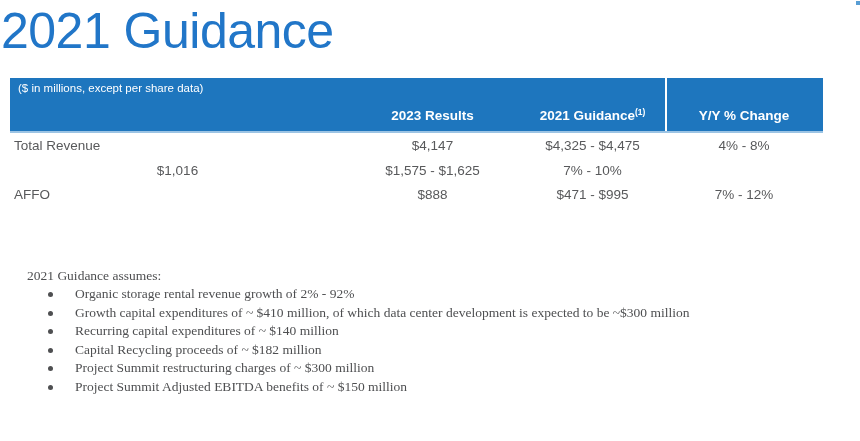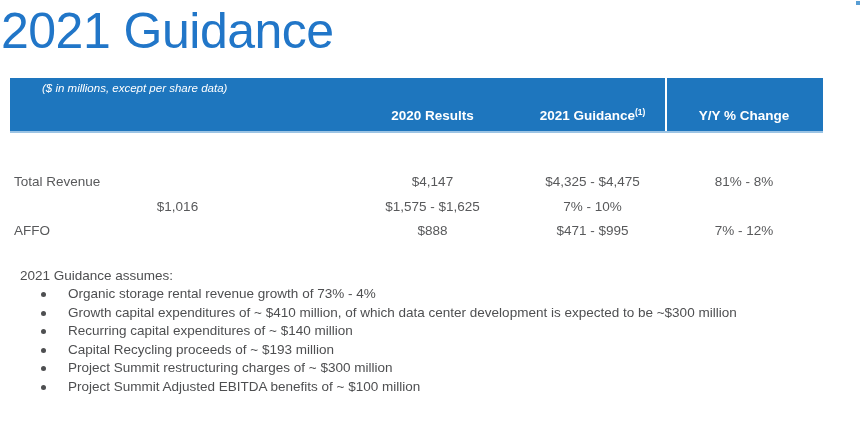--- a/index.html
+++ b/index.html
@@ -25,45 +25,45 @@
   }
 
   
   .table-wrap{position:absolute;left:10px;top:78px;width:813px;}
   .thead{
     position:relative;height:55px;background:#1E76BE;
     border-bottom:2px solid #9cc4e4;box-sizing:border-box;
   }
   .units-note{
     position:absolute;left:8px;top:4px;
-    font-size:11.5px;font-style:italic;color:#ffffff;margin-left:24px;
+    font-size:11.5px;color:#ffffff;
   }
   .col-divider{
     position:absolute;left:655px;top:0;width:2px;height:100%;background:#ffffff;
   }
   .hrow,.trow{
     display:grid;
     grid-template-columns:335px 175px 145px 1fr;
   }
   .hrow{
     position:absolute;left:0;bottom:0;width:100%;
     height:28px;line-height:26px;
   }
   .hrow .hc{
     text-align:center;font-size:13.5px;font-weight:bold;color:#ffffff;
     white-space:nowrap;
   }
   .hrow sup{font-size:8.5px;vertical-align:super;line-height:0;}
-  .tbody{padding-top:1px;margin-top:36px;}
+  .tbody{padding-top:1px;}
   .trow{height:24.6px;line-height:24.6px;font-size:13.5px;color:#58595B;}
   .trow .cell{text-align:center;white-space:nowrap;}
   .trow .cell.rowlabel{text-align:left;padding-left:4px;}
 
   
-  .assumptions{position:absolute;left:20px;top:266px;width:830px;color:#4E4F51;}
+  .assumptions{position:absolute;left:27px;top:266px;width:830px;color:#4E4F51;font-family:Liberation Serif, serif;}
   .assume-head{font-size:13.5px;line-height:19px;}
   .assumptions ul{list-style:none;margin:0;padding:0;}
   .assumptions li{
     position:relative;padding-left:48px;width:775px;box-sizing:content-box;
     font-size:13.5px;line-height:18.6px;
   }
   .assumptions li::before{
     content:"";position:absolute;left:21px;top:7px;
     width:5px;height:5px;border-radius:50%;background:#4E4F51;
   }
@@ -77,52 +77,52 @@
 
   <div class="corner-mark"></div>
 
   <div class="table-wrap">
 
     <div class="thead">
       <div class="units-note">($ in millions, except per share data)</div>
       <div class="col-divider"></div>
       <div class="hrow">
         <div class="hc"></div>
-        <div class="hc">2020 Results</div>
+        <div class="hc">2023 Results</div>
         <div class="hc"><span>2021 Guidance</span><sup>(1)</sup></div>
         <div class="hc">Y/Y % Change</div>
       </div>
     </div>
 
     <div class="tbody">
       <div class="trow">
         <div class="cell rowlabel">Total Revenue</div>
         <div class="cell">$4,147</div>
         <div class="cell">$4,325 - $4,475</div>
-        <div class="cell">81% - 8%</div>
+        <div class="cell">4% - 8%</div>
       </div>
       <div class="trow">
         <div class="cell">$1,016</div>
         <div class="cell">$1,575 - $1,625</div>
         <div class="cell">7% - 10%</div>
       </div>
       <div class="trow">
         <div class="cell rowlabel">AFFO</div>
         <div class="cell">$888</div>
         <div class="cell">$471 - $995</div>
         <div class="cell">7% - 12%</div>
       </div>
     </div>
   </div>
 
   <div class="assumptions">
     <div class="assume-head">2021 Guidance assumes:</div>
     <ul>
-      <li>Organic storage rental revenue growth of 73% - 4%</li>
+      <li>Organic storage rental revenue growth of 2% - 92%</li>
       <li>Growth capital expenditures of ~ $410 million, of which data center development is expected to be ~$300 million</li>
       <li>Recurring capital expenditures of ~ $140 million</li>
-      <li>Capital Recycling proceeds of ~ $193 million</li>
+      <li>Capital Recycling proceeds of ~ $182 million</li>
       <li>Project Summit restructuring charges of ~ $300 million</li>
-      <li>Project Summit Adjusted EBITDA benefits of ~ $100 million</li>
+      <li>Project Summit Adjusted EBITDA benefits of ~ $150 million</li>
     </ul>
   </div>
 
 </div>
 
 </body></html>

